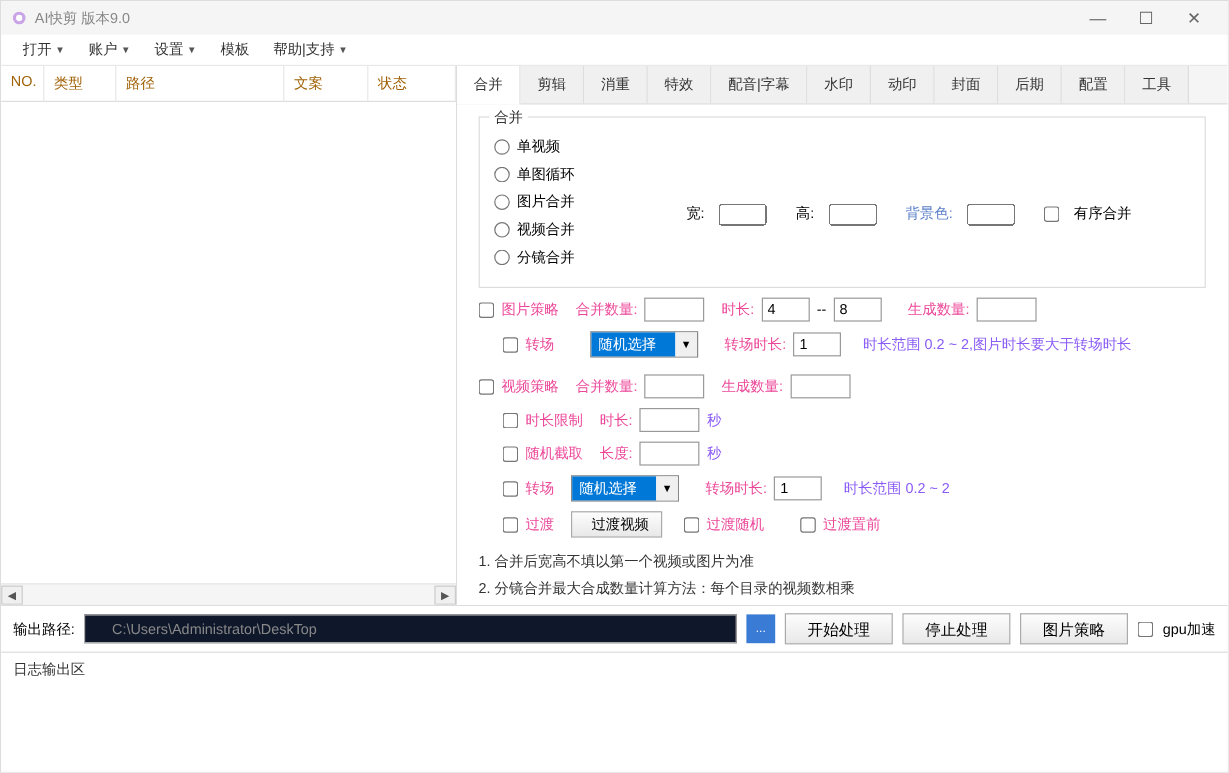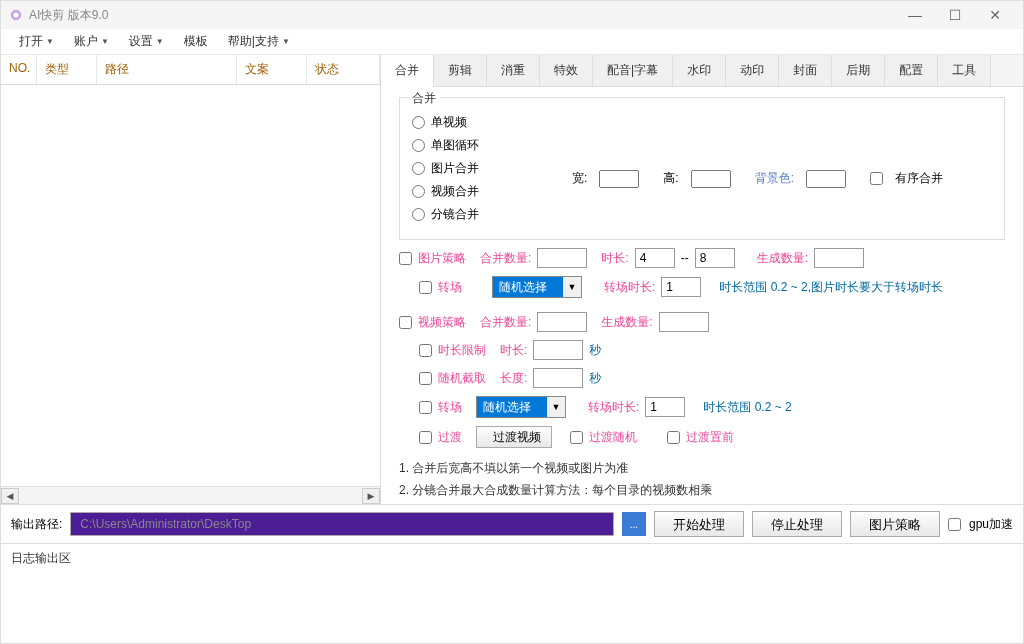--- a/index.html
+++ b/index.html
@@ -50,29 +50,29 @@
     .form-row label { color: #ec4899; }
     .form-row input[type="text"] { border: 1px solid #999; padding: 2px 4px; height: 20px; }
     .form-row input[type="checkbox"] { width: 13px; height: 13px; }
     .w40 { width: 40px; }
     .w50 { width: 50px; }
     
     .combo { display: inline-flex; border: 1px solid #888; height: 22px; align-items: center; }
     .combo-text { background: #0078d7; color: #fff; padding: 2px 6px; height: 100%; display: flex; align-items: center; width: 70px; }
     .combo-arrow { width: 18px; display: flex; align-items: center; justify-content: center; background: #f0f0f0; height: 100%; font-size: 9px; }
     
-    .hint-text { color: #0369a1; }
+    .hint-text { color: #8b5cf6; }
     .link-text { color: #5b7fc7; cursor: pointer; }
     
     .note-list { margin-top: 10px; line-height: 1.8; color: #333; }
     
     .btn-small { border: 1px solid #aaa; background: linear-gradient(#fdfdfd,#e8e8e8); padding: 2px 10px; height: 22px; cursor: pointer; }
     
     .bottom-bar1 { display: flex; align-items: center; padding: 6px 10px; gap: 8px; border-top: 1px solid #ddd; background: #fff; }
-    .bottom-bar1 .path-input { flex: 1; border: 1px solid #aaa; padding: 4px 9px; height: 24px; color: #888; background: #4c1d95; }
+    .bottom-bar1 .path-input { flex: 1; border: 1px solid #aaa; padding: 4px 22px; height: 24px; color: #888; background: #0f172a; }
     .browse-btn { width: 24px; height: 24px; background: #3a7bd5; color: #fff; border: none; cursor: pointer; font-size: 10px; }
     .action-btn { border: 1px solid #aaa; background: linear-gradient(#fdfdfd,#e8e8e8); padding: 4px 18px; height: 26px; cursor: pointer; font-size: 13px; }
     
     .log-area { flex: 0 0 100px; border-top: 1px solid #ddd; background: #fff; padding: 6px 10px; overflow-y: auto; }
     .log-title { color: #333; }
     
     .merge-radio-area { display: flex; align-items: center; }
     .merge-radio-left { width: 160px; }
     .merge-radio-right { flex: 1; padding-top: 20px; display: flex; align-items: center; gap: 12px; }
     

